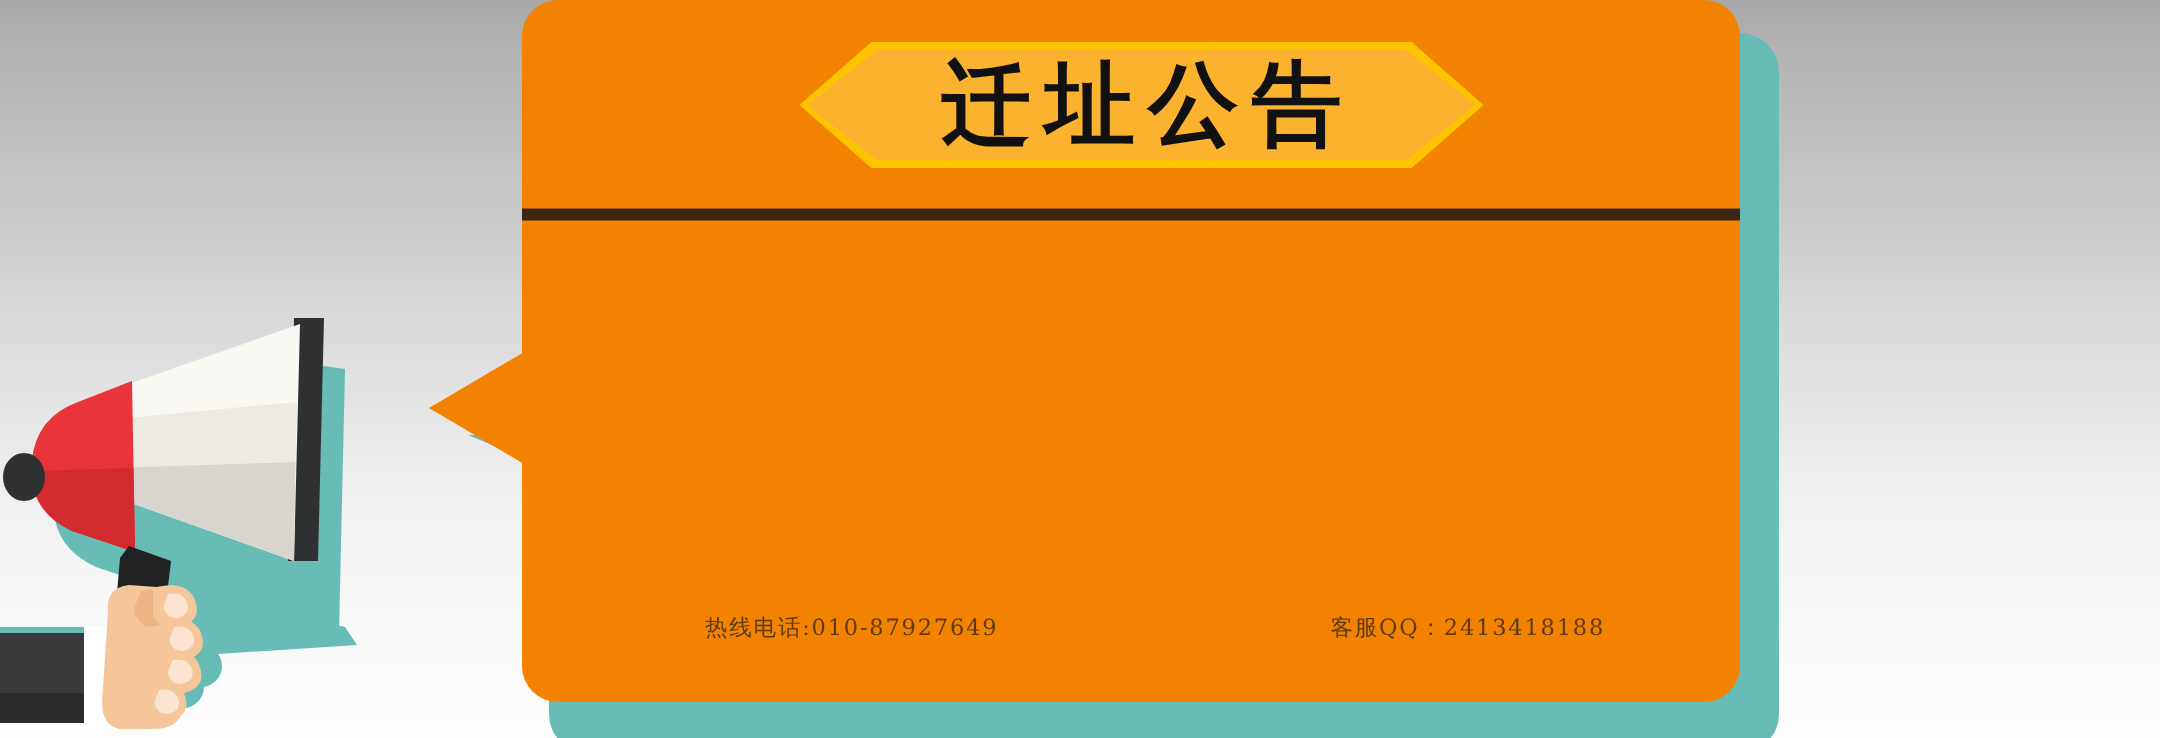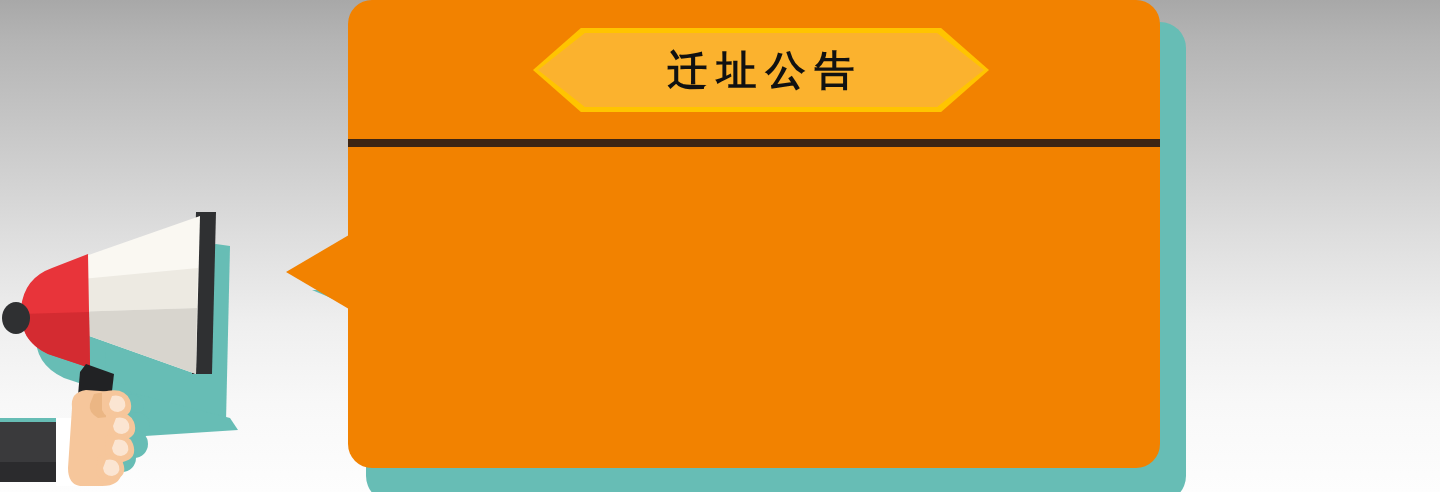--- a/index.html
+++ b/index.html
@@ -81,21 +81,21 @@
     -webkit-clip-path: polygon(10.5% 0%, 89.5% 0%, 100% 50%, 89.5% 100%, 10.5% 100%, 0% 50%);
     clip-path: polygon(10.5% 0%, 89.5% 0%, 100% 50%, 89.5% 100%, 10.5% 100%, 0% 50%);
   }
   .banner-title {
     position: absolute;
     inset: 0;
     display: flex;
     align-items: center;
     justify-content: center;
     color: #111111;
-    font-size: 40px;
+    font-size: 60px;
     font-weight: 700;
     letter-spacing: 9px;
     text-indent: 9px;
     font-family: "DejaVu Sans", "Liberation Sans", sans-serif;
   }
 
   
   .divider {
     position: absolute;
     left: 348px;
@@ -200,14 +200,18 @@
 
   <div class="banner-wrap">
     <div class="banner-edge"></div>
     <div class="banner-face"></div>
     <div class="banner-title">迁址公告</div>
   </div>
 
   <div class="divider"></div>
 
 
+  <div class="footer">
+    <span>热线电话:010-87927649</span>
+    <span>客服QQ：2413418188</span>
+  </div>
 
 </div>
 
 </body></html>

